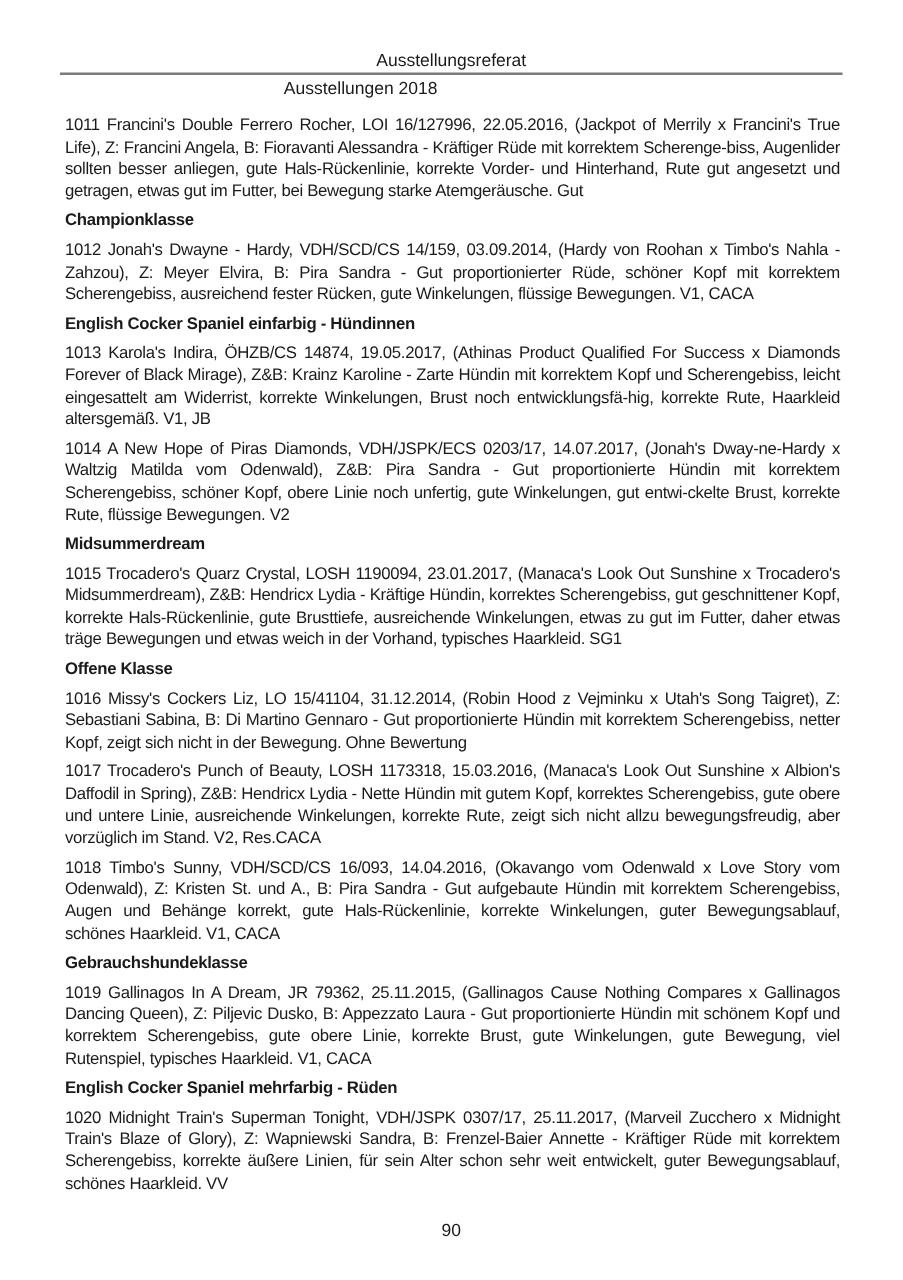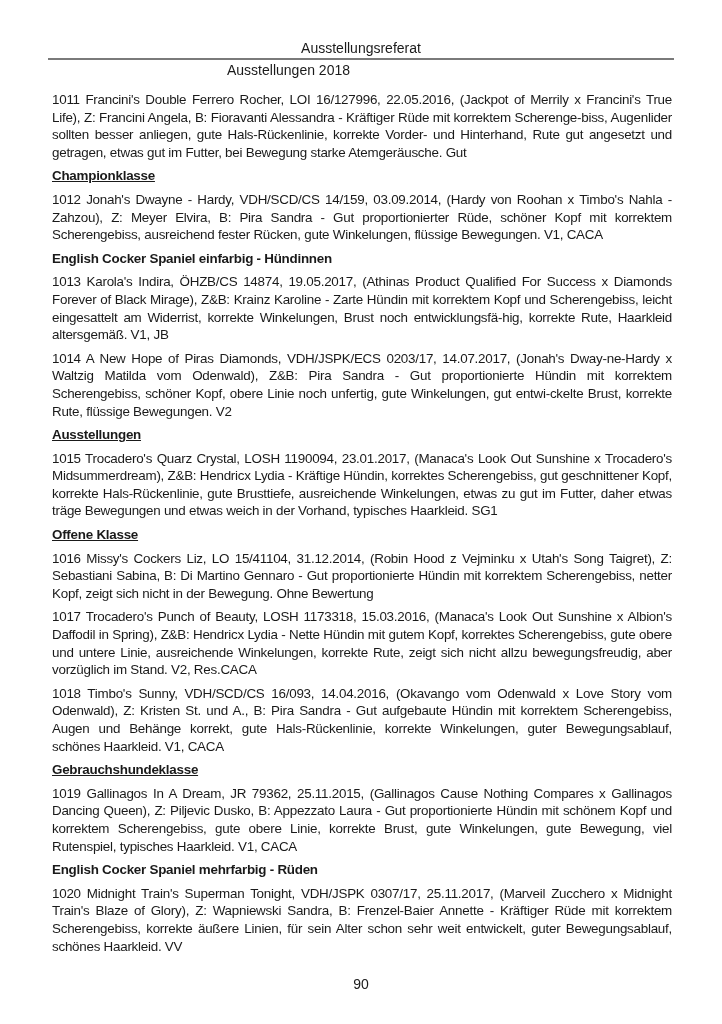--- a/index.html
+++ b/index.html
@@ -19,21 +19,21 @@
     .hdr-sub {
       position: absolute; top: 62px; left: 0; width: 577px; text-align: center;
       font-size: 14px; line-height: 17px;
     }
     .content {
       position: absolute; top: 91px; left: 52px; width: 620px;
       font-size: 13.4px; line-height: 17.6px; letter-spacing: -0.25px;
     }
     .entry { margin: 0 0 6px 0; text-align: justify; }
     .cls {
-      font-weight: bold; margin: 0 0 6px 0; line-height: 17.6px; text-decoration: underline;
+      font-weight: bold; margin: 0 0 6px 0; line-height: 17.6px;
     }
     .breed {
       font-weight: bold; margin: 0 0 6px 0; line-height: 17.6px;
     }
     .footer {
       position: absolute; top: 976px; left: 0; width: 722px; text-align: center;
       font-size: 14px;
     }
   </style>
 </head>
@@ -44,21 +44,21 @@
   <div class="hdr-rule"></div>
   <div class="hdr-sub">Ausstellungen 2018</div>
 
   <div class="content">
     <p class="entry">1011 Francini's Double Ferrero Rocher, LOI 16/127996, 22.05.2016, (Jackpot of Merrily x Francini's True Life), Z: Francini Angela, B: Fioravanti Alessandra - Kräftiger Rüde mit korrektem Scherenge-biss, Augenlider sollten besser anliegen, gute Hals-Rückenlinie, korrekte Vorder- und Hinterhand, Rute gut angesetzt und getragen, etwas gut im Futter, bei Bewegung starke Atemgeräusche. Gut</p>
     <div class="cls">Championklasse</div>
     <p class="entry">1012 Jonah's Dwayne - Hardy, VDH/SCD/CS 14/159, 03.09.2014, (Hardy von Roohan x Timbo's Nahla - Zahzou), Z: Meyer Elvira, B: Pira Sandra - Gut proportionierter Rüde, schöner Kopf mit korrektem Scherengebiss, ausreichend fester Rücken, gute Winkelungen, flüssige Bewegungen. V1, CACA</p>
     <div class="breed">English Cocker Spaniel einfarbig - Hündinnen</div>
     <p class="entry">1013 Karola's Indira, ÖHZB/CS 14874, 19.05.2017, (Athinas Product Qualified For Success x Diamonds Forever of Black Mirage), Z&amp;B: Krainz Karoline - Zarte Hündin mit korrektem Kopf und Scherengebiss, leicht eingesattelt am Widerrist, korrekte Winkelungen, Brust noch entwicklungsfä-hig, korrekte Rute, Haarkleid altersgemäß. V1, JB</p>
     <p class="entry">1014 A New Hope of Piras Diamonds, VDH/JSPK/ECS 0203/17, 14.07.2017, (Jonah's Dway-ne-Hardy x Waltzig Matilda vom Odenwald), Z&amp;B: Pira Sandra - Gut proportionierte Hündin mit korrektem Scherengebiss, schöner Kopf, obere Linie noch unfertig, gute Winkelungen, gut entwi-ckelte Brust, korrekte Rute, flüssige Bewegungen. V2</p>
-    <div class="cls">Ausstellungen</div>
+    <div class="cls">Midsummerdream</div>
     <p class="entry">1015 Trocadero's Quarz Crystal, LOSH 1190094, 23.01.2017, (Manaca's Look Out Sunshine x Trocadero's Midsummerdream), Z&amp;B: Hendricx Lydia - Kräftige Hündin, korrektes Scherengebiss, gut geschnittener Kopf, korrekte Hals-Rückenlinie, gute Brusttiefe, ausreichende Winkelungen, etwas zu gut im Futter, daher etwas träge Bewegungen und etwas weich in der Vorhand, typisches Haarkleid. SG1</p>
     <div class="cls">Offene Klasse</div>
     <p class="entry">1016 Missy's Cockers Liz, LO 15/41104, 31.12.2014, (Robin Hood z Vejminku x Utah's Song Taigret), Z: Sebastiani Sabina, B: Di Martino Gennaro - Gut proportionierte Hündin mit korrektem Scherengebiss, netter Kopf, zeigt sich nicht in der Bewegung. Ohne Bewertung</p>
     <p class="entry">1017 Trocadero's Punch of Beauty, LOSH 1173318, 15.03.2016, (Manaca's Look Out Sunshine x Albion's Daffodil in Spring), Z&amp;B: Hendricx Lydia - Nette Hündin mit gutem Kopf, korrektes Scherengebiss, gute obere und untere Linie, ausreichende Winkelungen, korrekte Rute, zeigt sich nicht allzu bewegungsfreudig, aber vorzüglich im Stand. V2, Res.CACA</p>
     <p class="entry">1018 Timbo's Sunny, VDH/SCD/CS 16/093, 14.04.2016, (Okavango vom Odenwald x Love Story vom Odenwald), Z: Kristen St. und A., B: Pira Sandra - Gut aufgebaute Hündin mit korrektem Scherengebiss, Augen und Behänge korrekt, gute Hals-Rückenlinie, korrekte Winkelungen, guter Bewegungsablauf, schönes Haarkleid. V1, CACA</p>
     <div class="cls">Gebrauchshundeklasse</div>
     <p class="entry">1019 Gallinagos In A Dream, JR 79362, 25.11.2015, (Gallinagos Cause Nothing Compares x Gallinagos Dancing Queen), Z: Piljevic Dusko, B: Appezzato Laura - Gut proportionierte Hündin mit schönem Kopf und korrektem Scherengebiss, gute obere Linie, korrekte Brust, gute Winkelungen, gute Bewegung, viel Rutenspiel, typisches Haarkleid. V1, CACA</p>
     <div class="breed">English Cocker Spaniel mehrfarbig - Rüden</div>
     <p class="entry">1020 Midnight Train's Superman Tonight, VDH/JSPK 0307/17, 25.11.2017, (Marveil Zucchero x Midnight Train's Blaze of Glory), Z: Wapniewski Sandra, B: Frenzel-Baier Annette - Kräftiger Rüde mit korrektem Scherengebiss, korrekte äußere Linien, für sein Alter schon sehr weit entwickelt, guter Bewegungsablauf, schönes Haarkleid. VV</p>
   </div>

